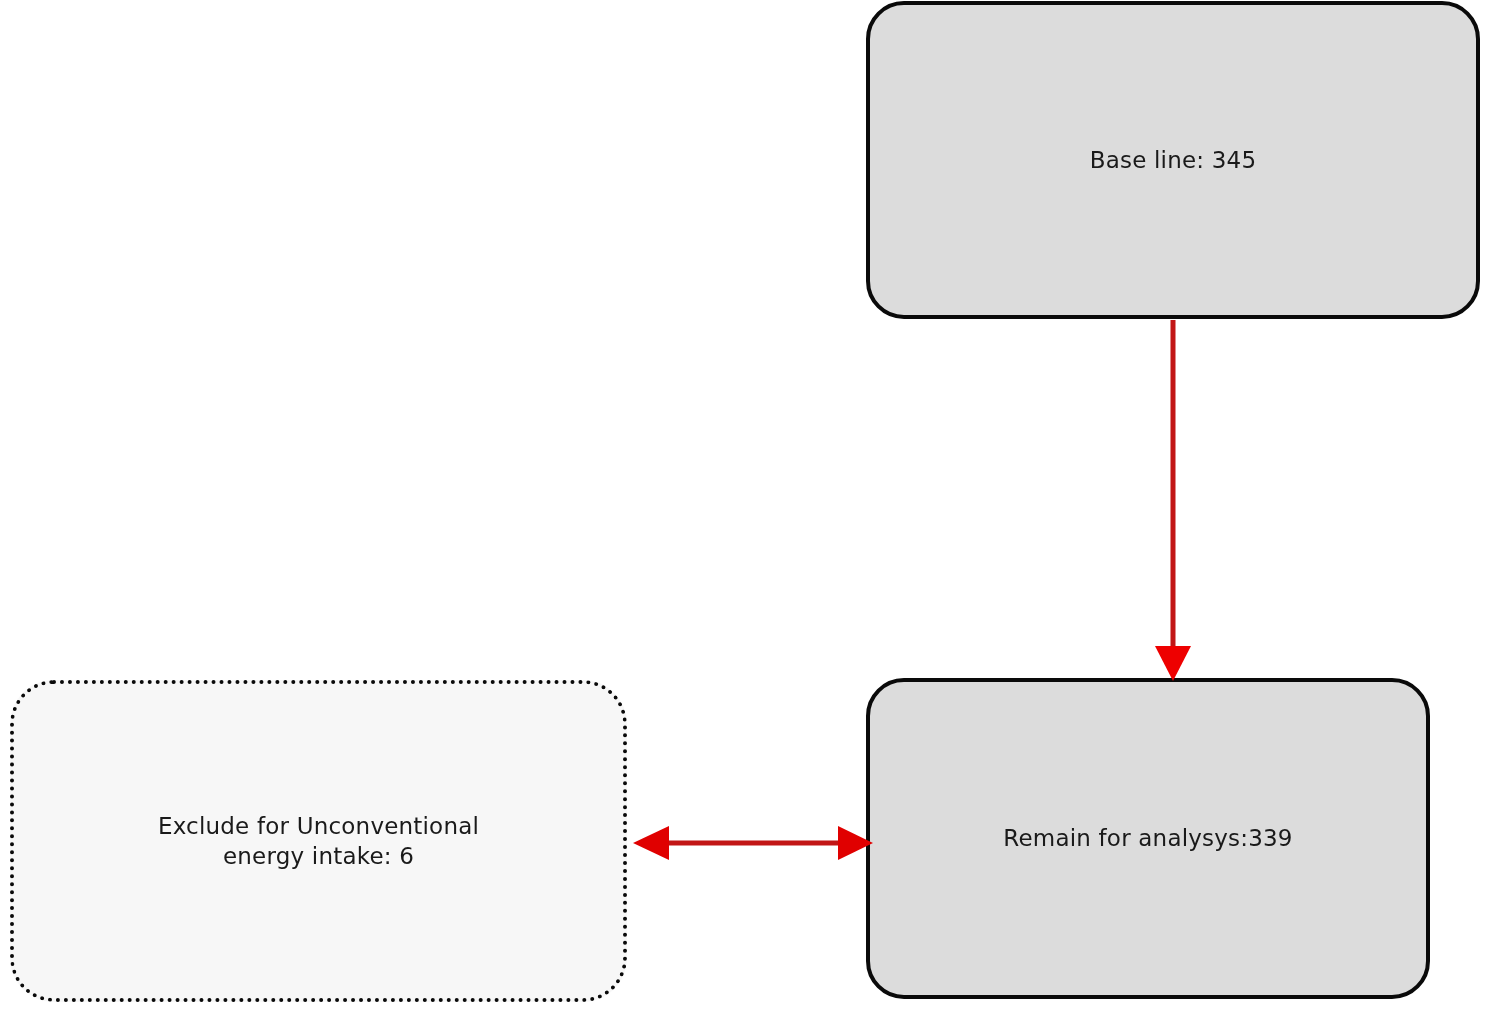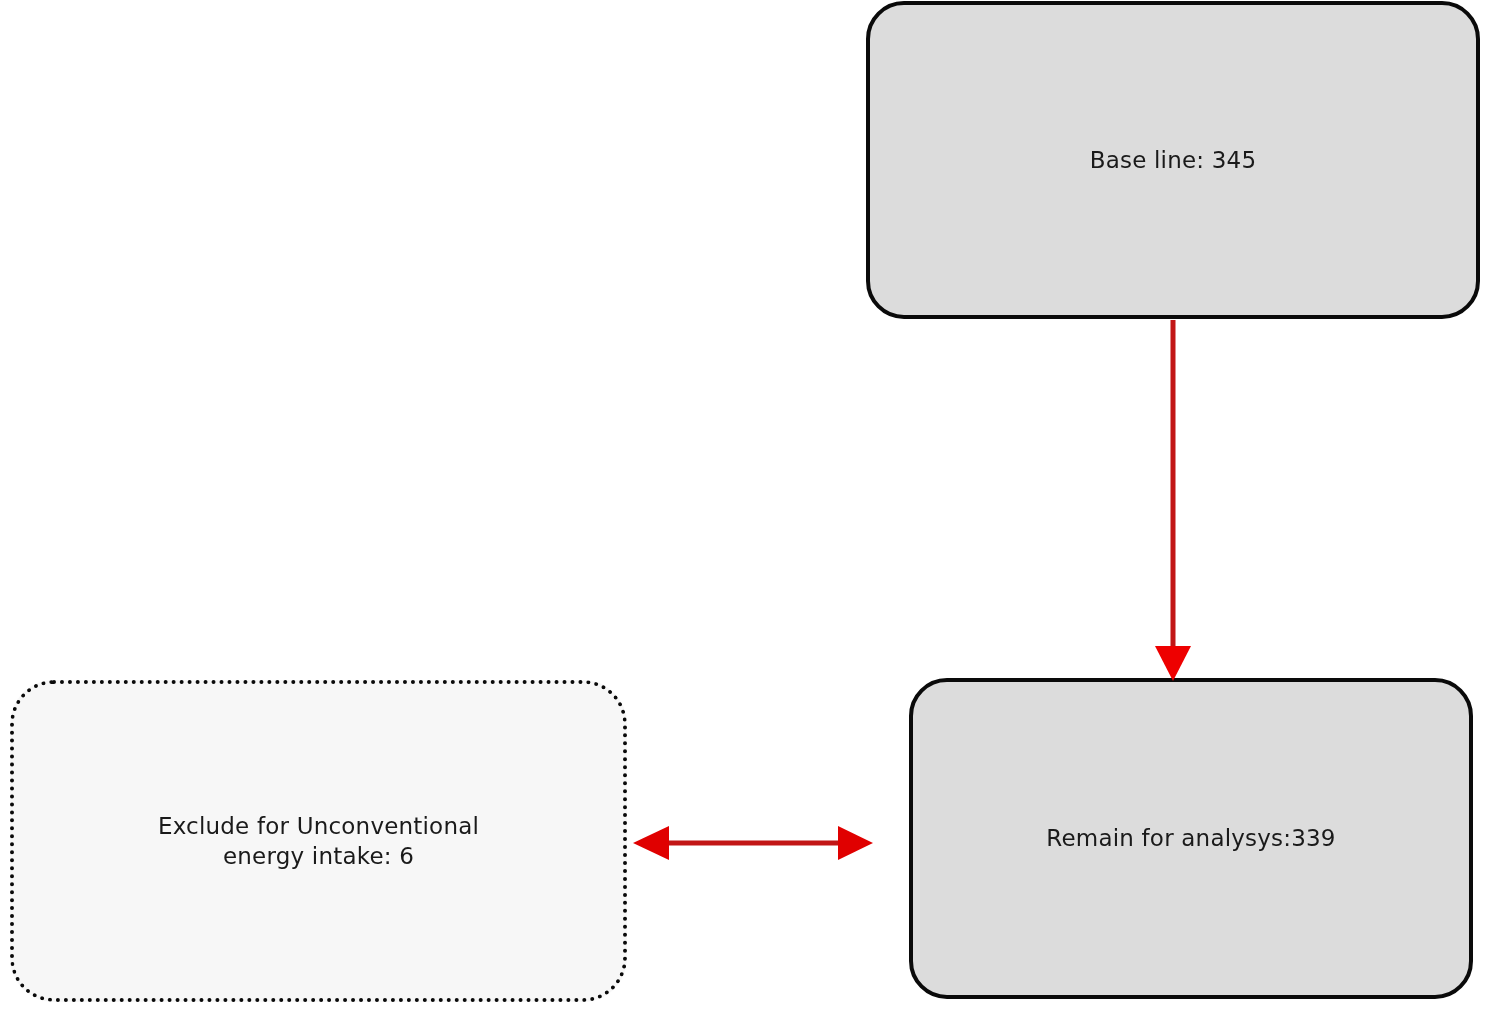--- a/index.html
+++ b/index.html
@@ -51,21 +51,20 @@
     left: 866px;
     top: 1px;
     width: 614px;
     height: 318px;
   }
   #node-remain {
     left: 866px;
     top: 678px;
     width: 564px;
     height: 321px;
-    margin-left: 43px;
   }
   #node-exclude {
     left: 10px;
     top: 680px;
     width: 617px;
     height: 322px;
   }
 
   
   #arrow-layer {

